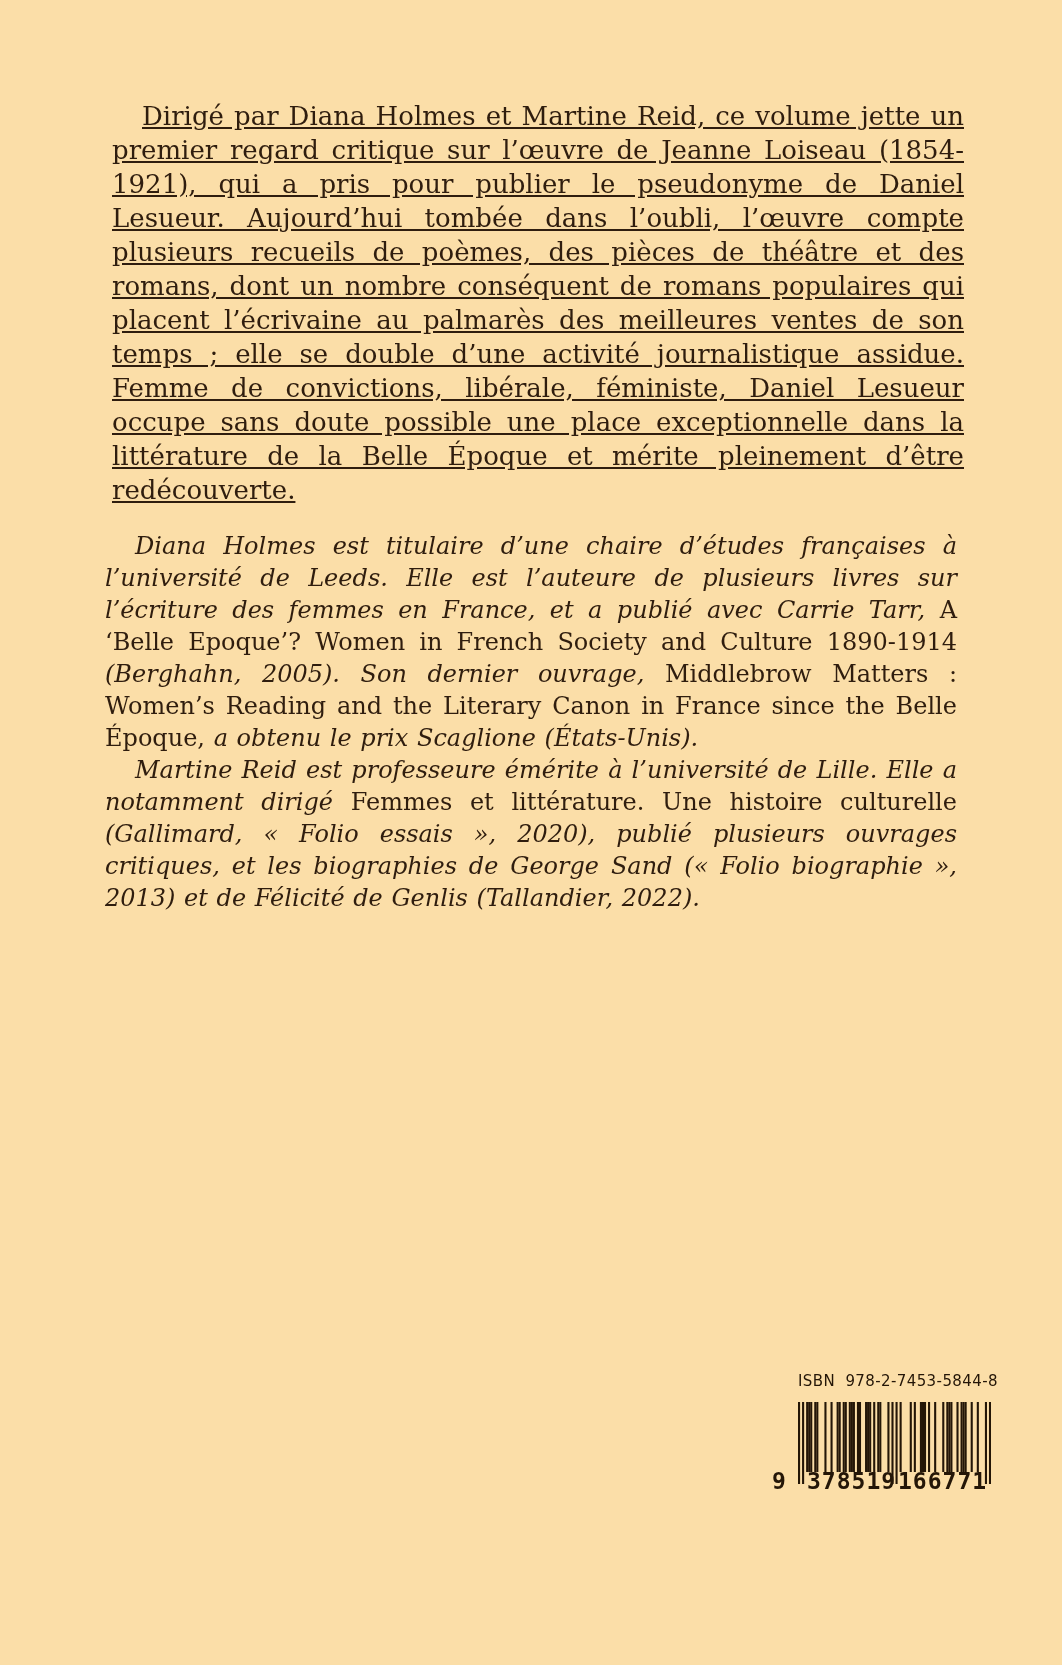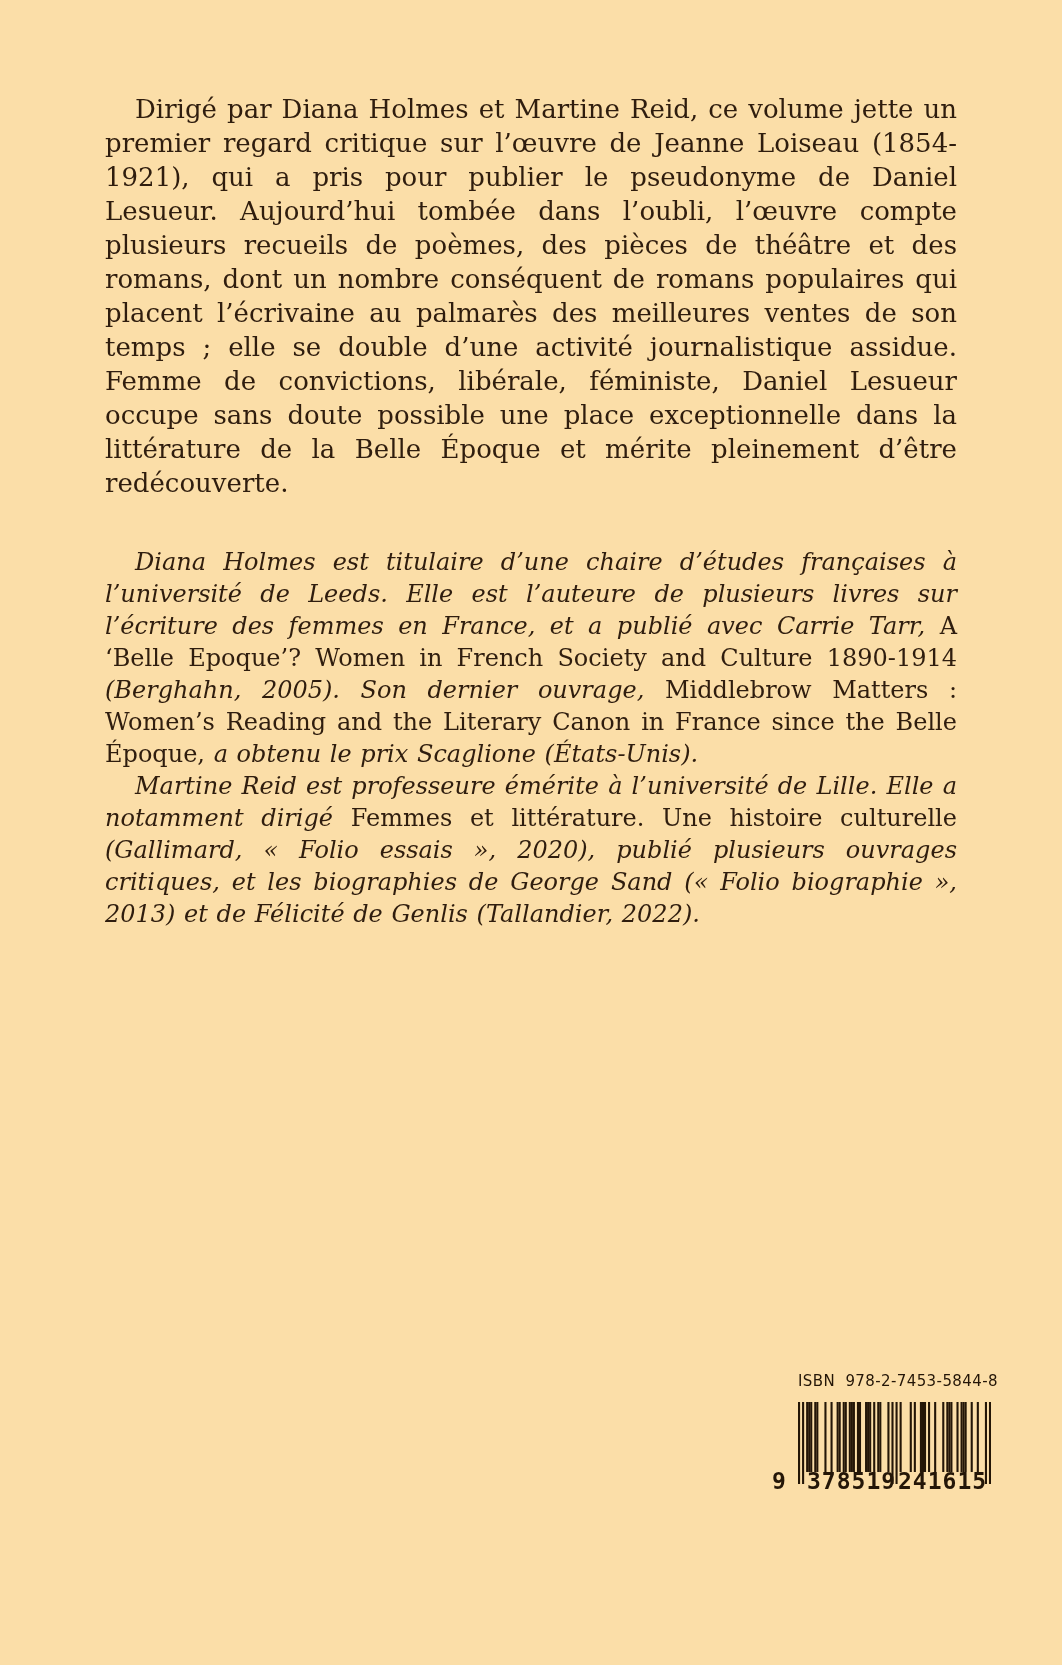--- a/index.html
+++ b/index.html
@@ -12,32 +12,33 @@
     background: #fbdea8;
     color: #2f1d0e;
     overflow: hidden;
   }
 
   .synopsis {
     position: absolute;
     left: 105px;
     top: 92px;
     width: 852px;
-    margin: 0;
+    margin: 7px;
     font-size: 26px;
     line-height: 34px;
     text-align: justify;
     text-indent: 30px;
     word-spacing: 1px;
+    text-decoration: underline;
   }
 
   .bios {
     position: absolute;
     left: 105px;
-    top: 546px;
+    top: 530px;
     width: 852px;
   }
   .bios p {
     margin: 0;
     font-size: 24px;
     line-height: 32px;
     text-align: justify;
     text-indent: 30px;
     word-spacing: 1px;
   }
@@ -148,18 +149,18 @@
           <rect x="162.53" y="0" width="2.09" height="70"></rect>
           <rect x="164.56" y="0" width="2.09" height="70"></rect>
           <rect x="166.59" y="0" width="2.09" height="70"></rect>
           <rect x="172.68" y="0" width="2.09" height="70"></rect>
           <rect x="178.78" y="0" width="2.09" height="70"></rect>
           <rect x="186.91" y="0" width="2.09" height="82"></rect>
           <rect x="190.97" y="0" width="2.09" height="82"></rect>
         </svg>
       <span class="bc-digit bc-lead">9</span>
       <span class="bc-digit bc-g1">378519</span>
-      <span class="bc-digit bc-g2">241615</span>
+      <span class="bc-digit bc-g2">166771</span>
     </div>
   </div>
 
 
 </div>
 
 </body></html>

